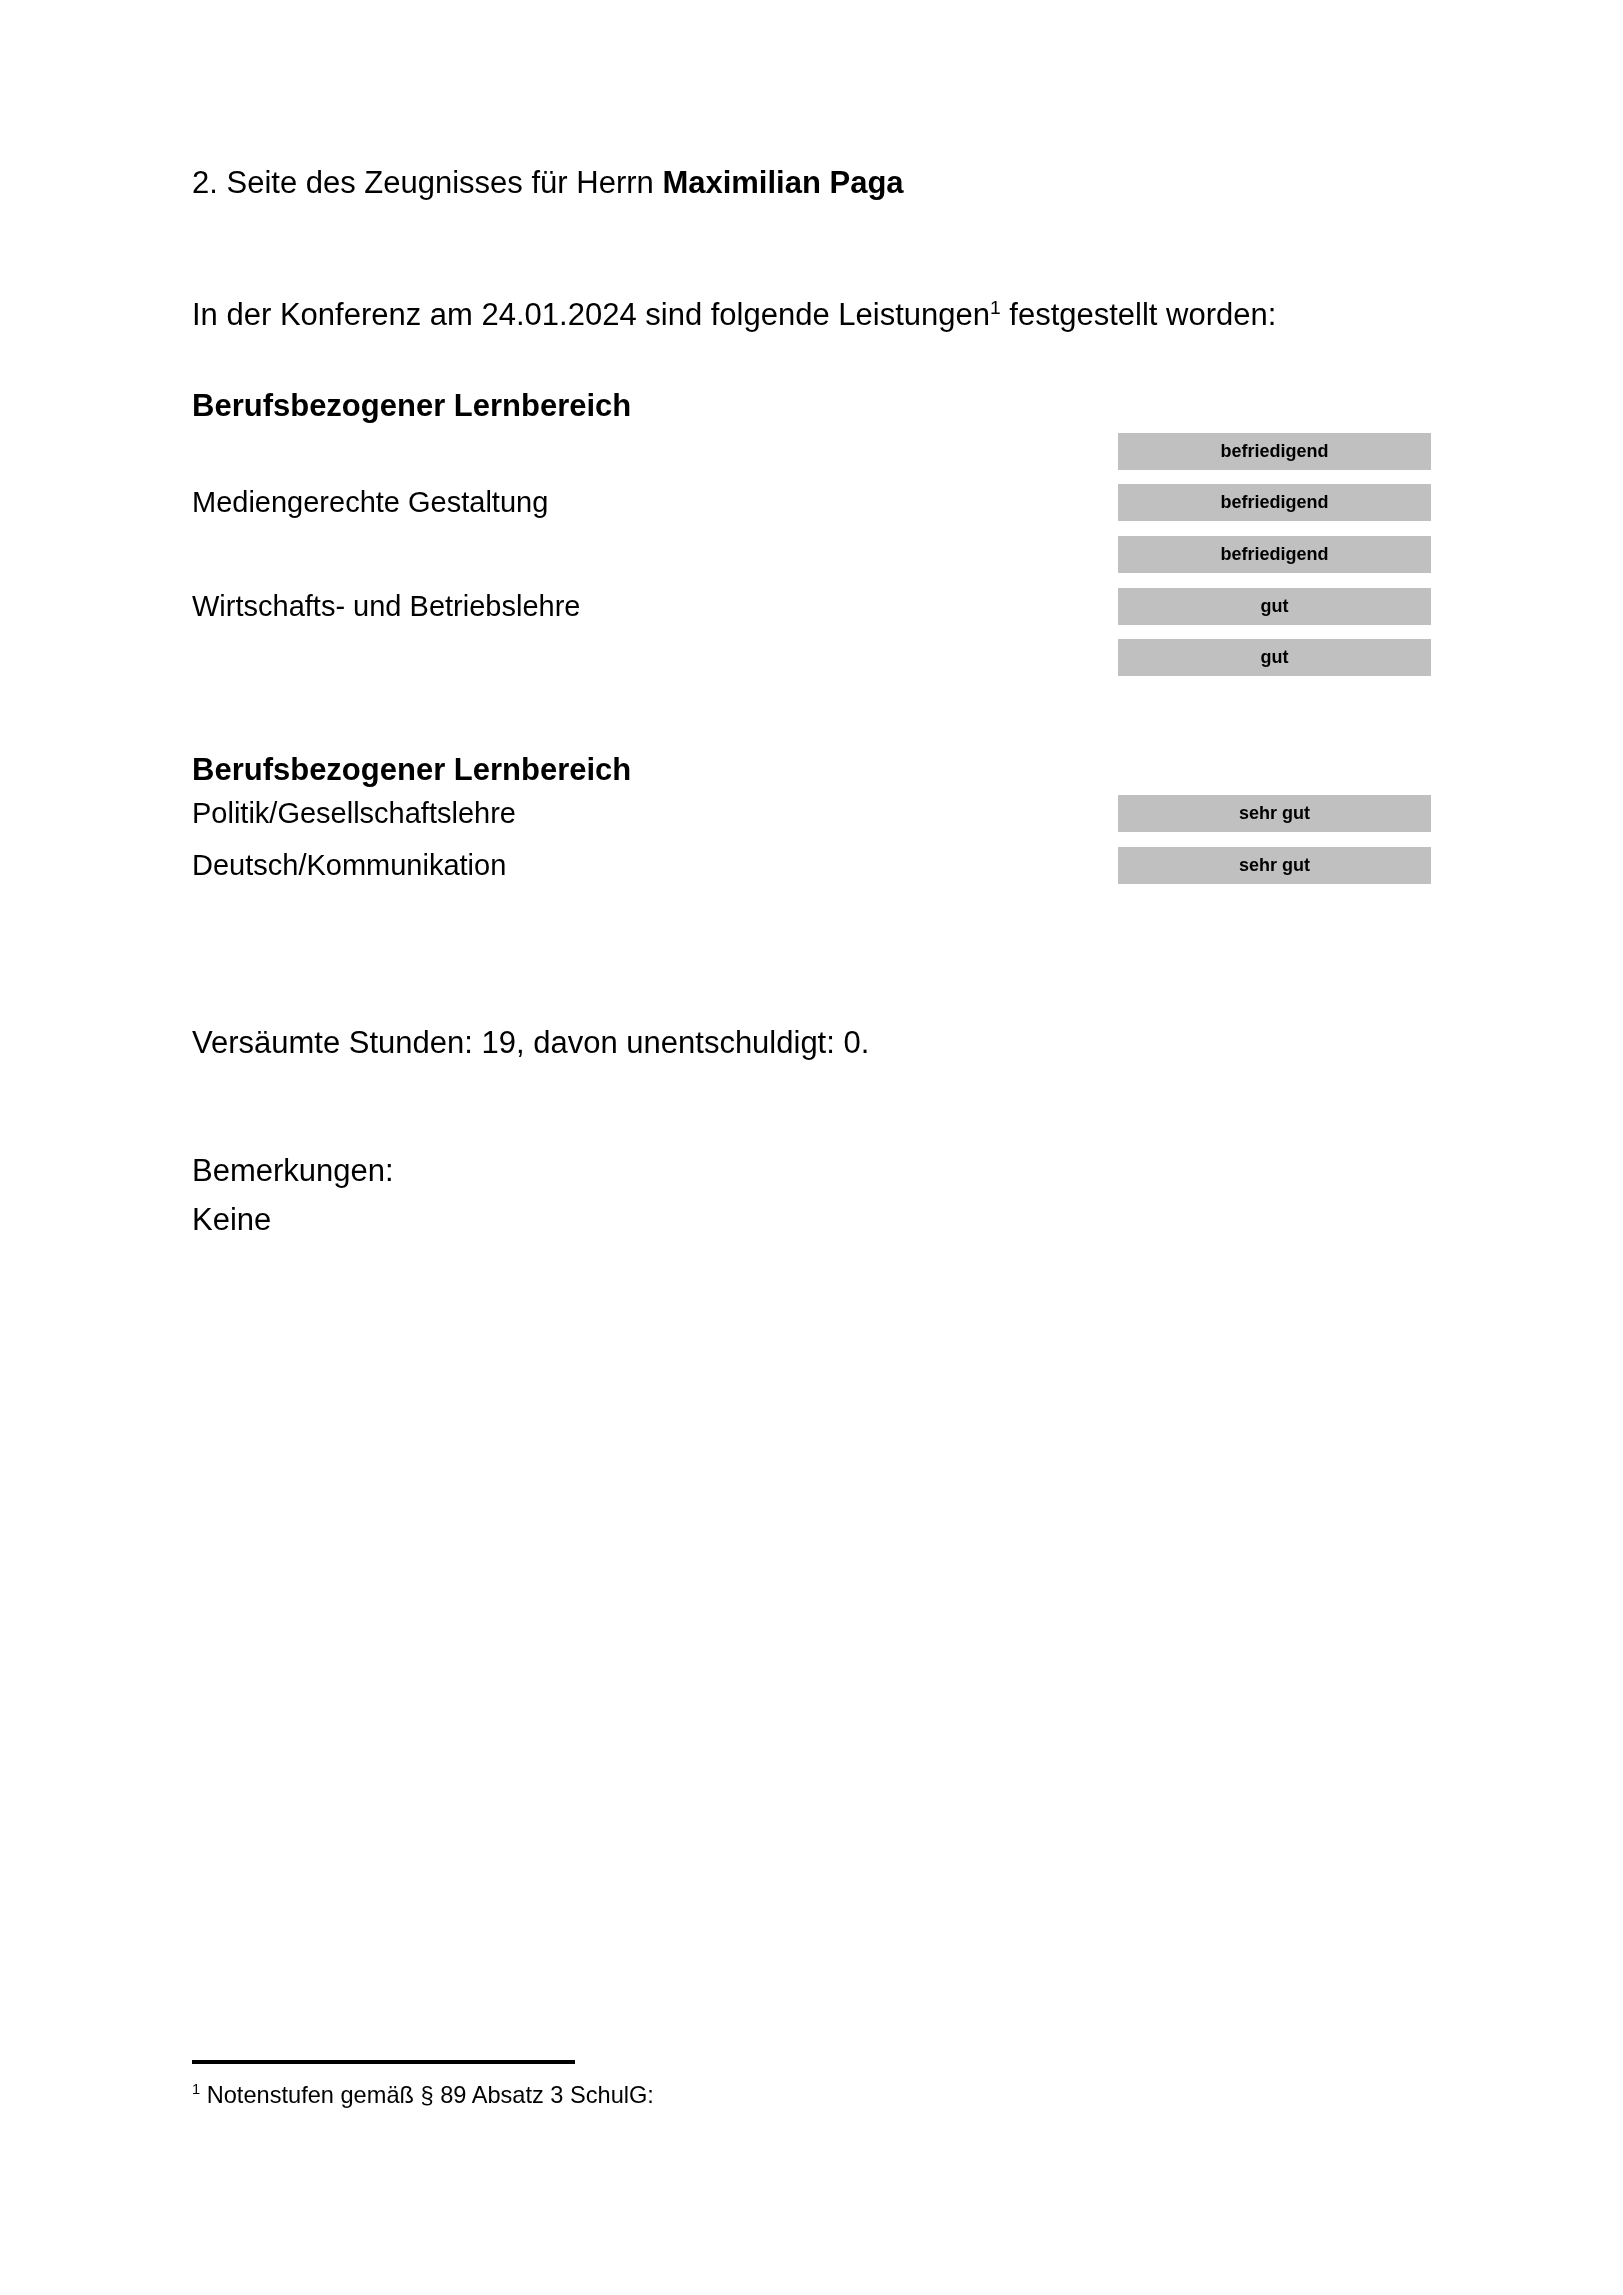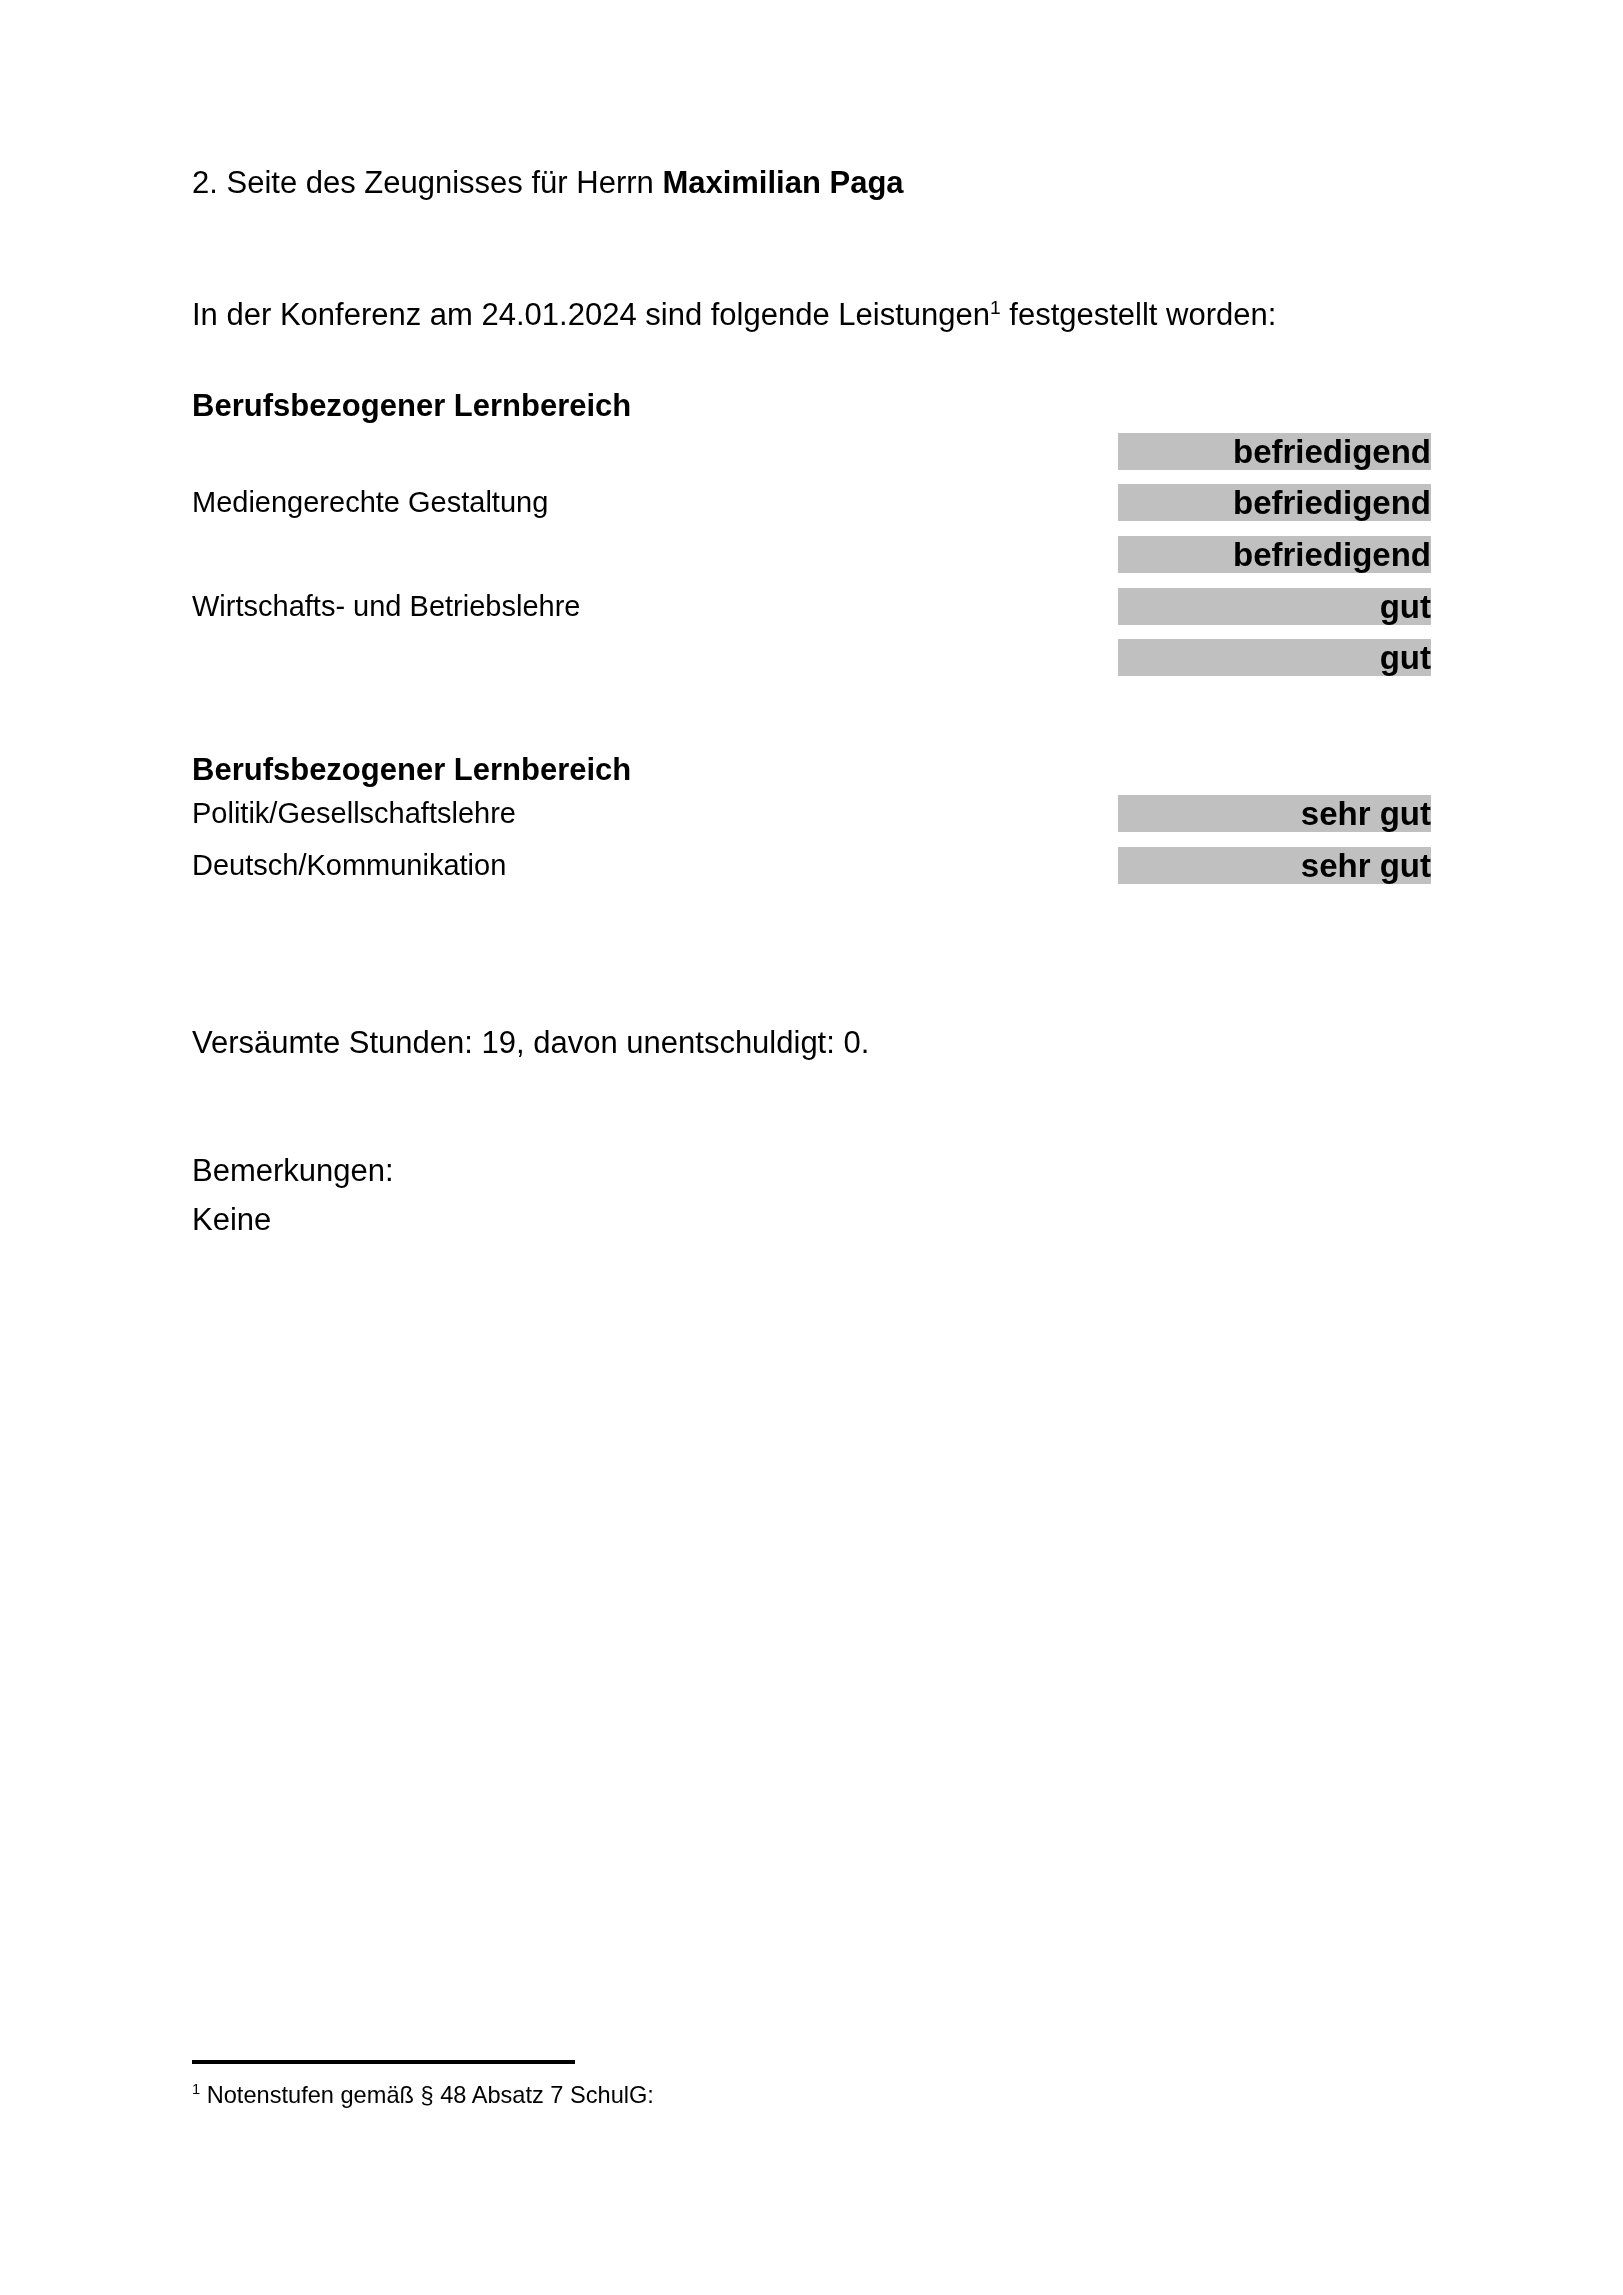--- a/index.html
+++ b/index.html
@@ -42,22 +42,22 @@
   }
   .grade-badge {
     position: absolute;
     right: 0;
     top: 0;
     width: 313px;
     height: 37px;
     line-height: 37px;
     background: #c0c0c0;
     font-weight: 700;
-    font-size: 33px;
-    text-align: right;
+    font-size: 18px;
+    text-align: center;
   }
   .footnote-rule {
     position: absolute;
     left: 192px;
     top: 2060px;
     width: 383px;
     height: 3.9px;
     background: #000000;
   }
   .fn-line {
@@ -106,16 +106,16 @@
     <span class="subject">Deutsch/Kommunikation</span>
     <span class="grade-badge">sehr gut</span>
   </div>
 
   <div class="line" style="top:1026px">Versäumte Stunden: 19, davon unentschuldigt: 0.</div>
 
   <div class="line" style="top:1154px">Bemerkungen:</div>
   <div class="line" style="top:1203px">Keine</div>
 
   <div class="footnote-rule"></div>
-  <div class="fn-line" style="top:2081px; left:192px"><sup>1</sup><span> Notenstufen gemäß § 48 Absatz 7 SchulG:</span></div>
+  <div class="fn-line" style="top:2081px; left:192px"><sup>1</sup><span> Notenstufen gemäß § 89 Absatz 3 SchulG:</span></div>
 
 </div>
 
 
 </body></html>

